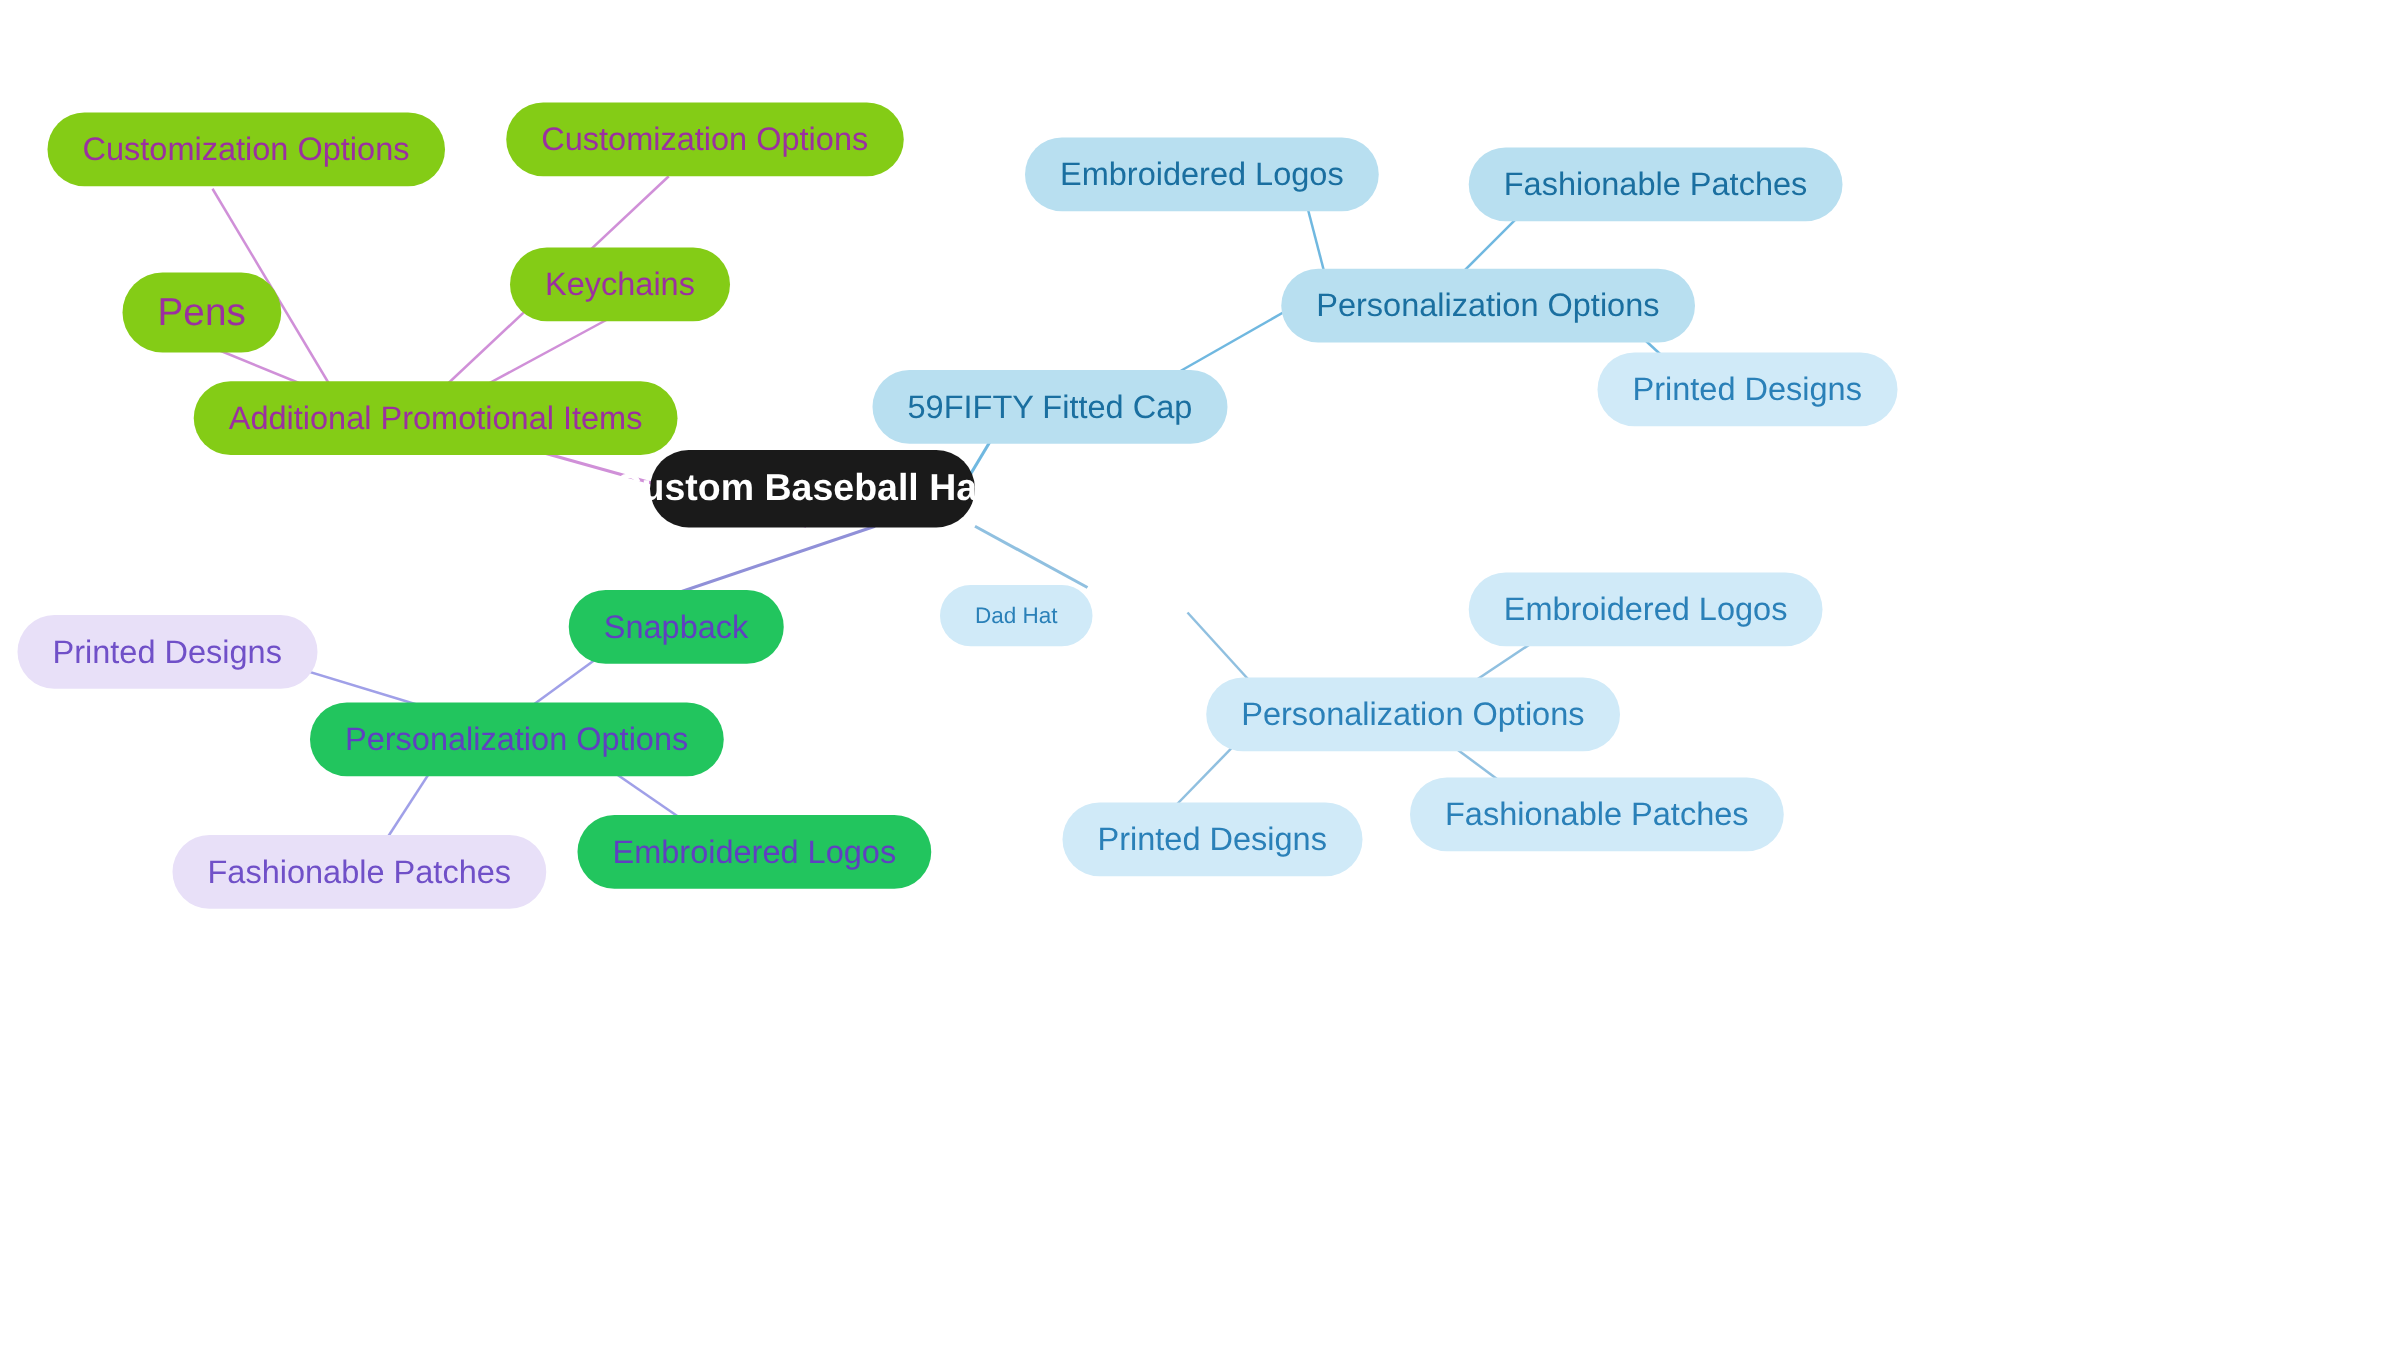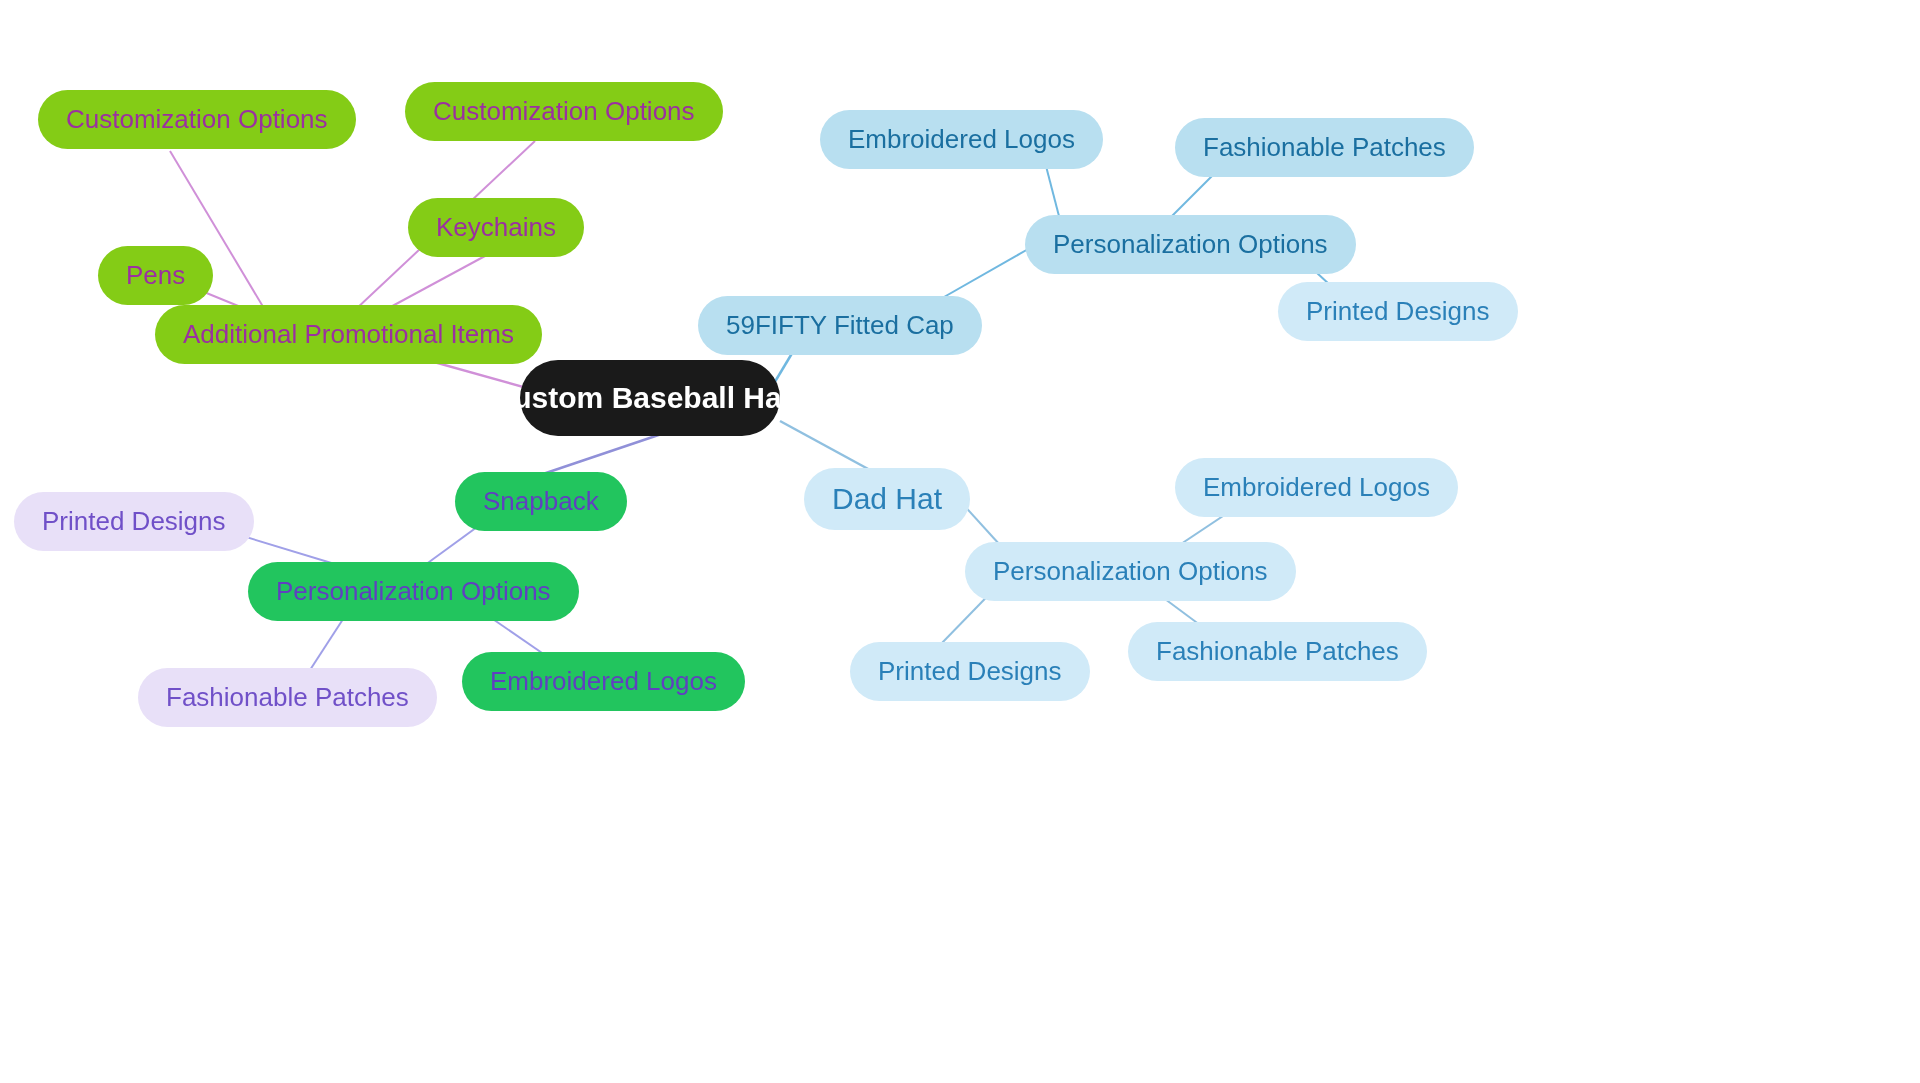--- a/index.html
+++ b/index.html
@@ -108,25 +108,25 @@
 
   <line x1="950" y1="490" x2="1000" y2="545" stroke="#90c0e0" stroke-width="2"></line>
 
   <line x1="1160" y1="558" x2="1265" y2="488" stroke="#90c0e0" stroke-width="2"></line>
 
   <line x1="1130" y1="573" x2="1200" y2="625" stroke="#90c0e0" stroke-width="2"></line>
 
   <line x1="1010" y1="573" x2="940" y2="645" stroke="#90c0e0" stroke-width="2"></line>
 </svg>
 
-<div class="node node-center" style="left: 520px; top: 360px; width: 260px; height: 76px; font-size:30px;">Custom Baseball Hats</div>
+<div class="node node-center" style="left: 520px; top: 360px; width: 260px; height: 62px; font-size:30px;">Custom Baseball Hats</div>
 
 <div class="node node-pink" style="left: 38px; top: 90px; font-size:26px;">Customization Options</div>
 
-<div class="node node-pink" style="left: 98px; top: 218px; font-size:26px;margin-top:28px;">Pens</div>
+<div class="node node-pink" style="left: 98px; top: 218px; font-size:31px;">Pens</div>
 
 <div class="node node-pink" style="left: 155px; top: 305px; font-size:26px;">Additional Promotional Items</div>
 
 <div class="node node-pink" style="left: 405px; top: 82px; font-size:26px;">Customization Options</div>
 
 <div class="node node-pink" style="left: 408px; top: 198px; font-size:26px;text-align:center;">Keychains</div>
 
 <div class="node node-purple" style="left: 455px; top: 472px; font-size:26px;">Snapback</div>
 
 <div class="node node-purple" style="left: 248px; top: 562px; font-size:26px;">Personalization Options</div>
@@ -140,21 +140,21 @@
 <div class="node node-blue-dark" style="left: 698px; top: 296px; font-size:26px;">59FIFTY Fitted Cap</div>
 
 <div class="node node-blue-dark" style="left: 1025px; top: 215px; font-size:26px;">Personalization Options</div>
 
 <div class="node node-blue-dark" style="left: 820px; top: 110px; font-size:26px;">Embroidered Logos</div>
 
 <div class="node node-blue-dark" style="left: 1175px; top: 118px; font-size:26px;">Fashionable Patches</div>
 
 <div class="node node-blue-light" style="left: 1278px; top: 282px; font-size:26px;">Printed Designs</div>
 
-<div class="node node-blue-light" style="left: 804px; top: 468px; font-size:30px;">Dad Hat</div>
+<div class="node node-blue-light" style="left: 752px; top: 468px; font-size:18px;">Dad Hat</div>
 
 <div class="node node-blue-light" style="left: 965px; top: 542px; font-size:26px;">Personalization Options</div>
 
 <div class="node node-blue-light" style="left: 1175px; top: 458px; font-size:26px;">Embroidered Logos</div>
 
 <div class="node node-blue-light" style="left: 1128px; top: 622px; font-size:26px;">Fashionable Patches</div>
 
 <div class="node node-blue-light" style="left: 850px; top: 642px; font-size:26px;">Printed Designs</div>
 
 </body></html>

